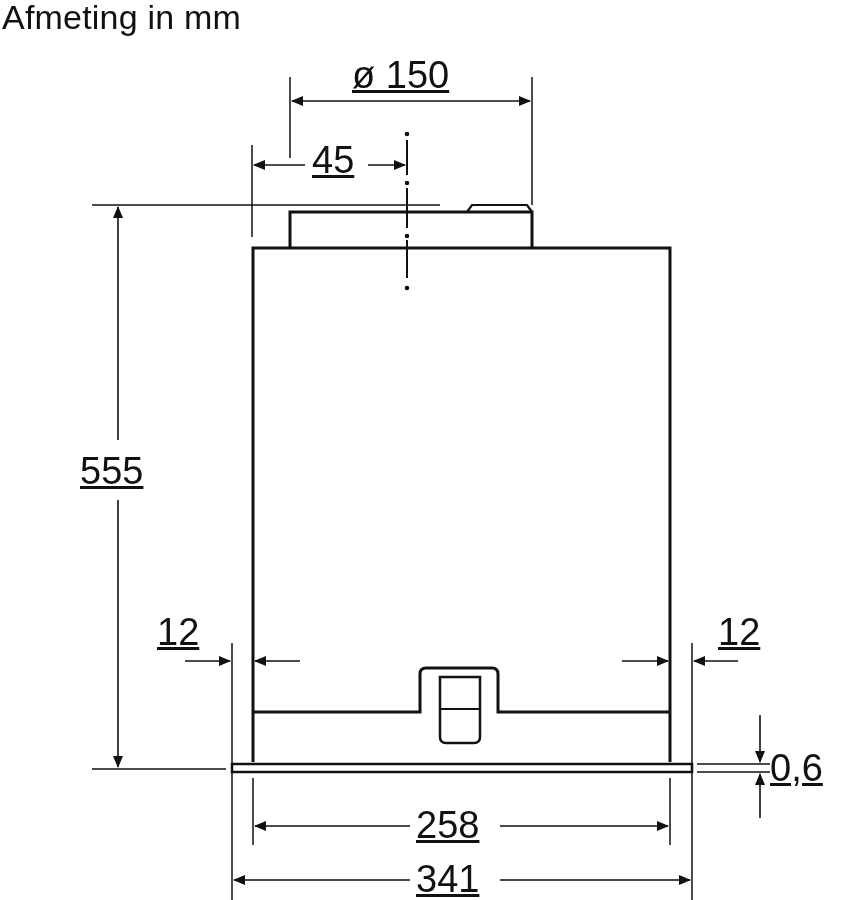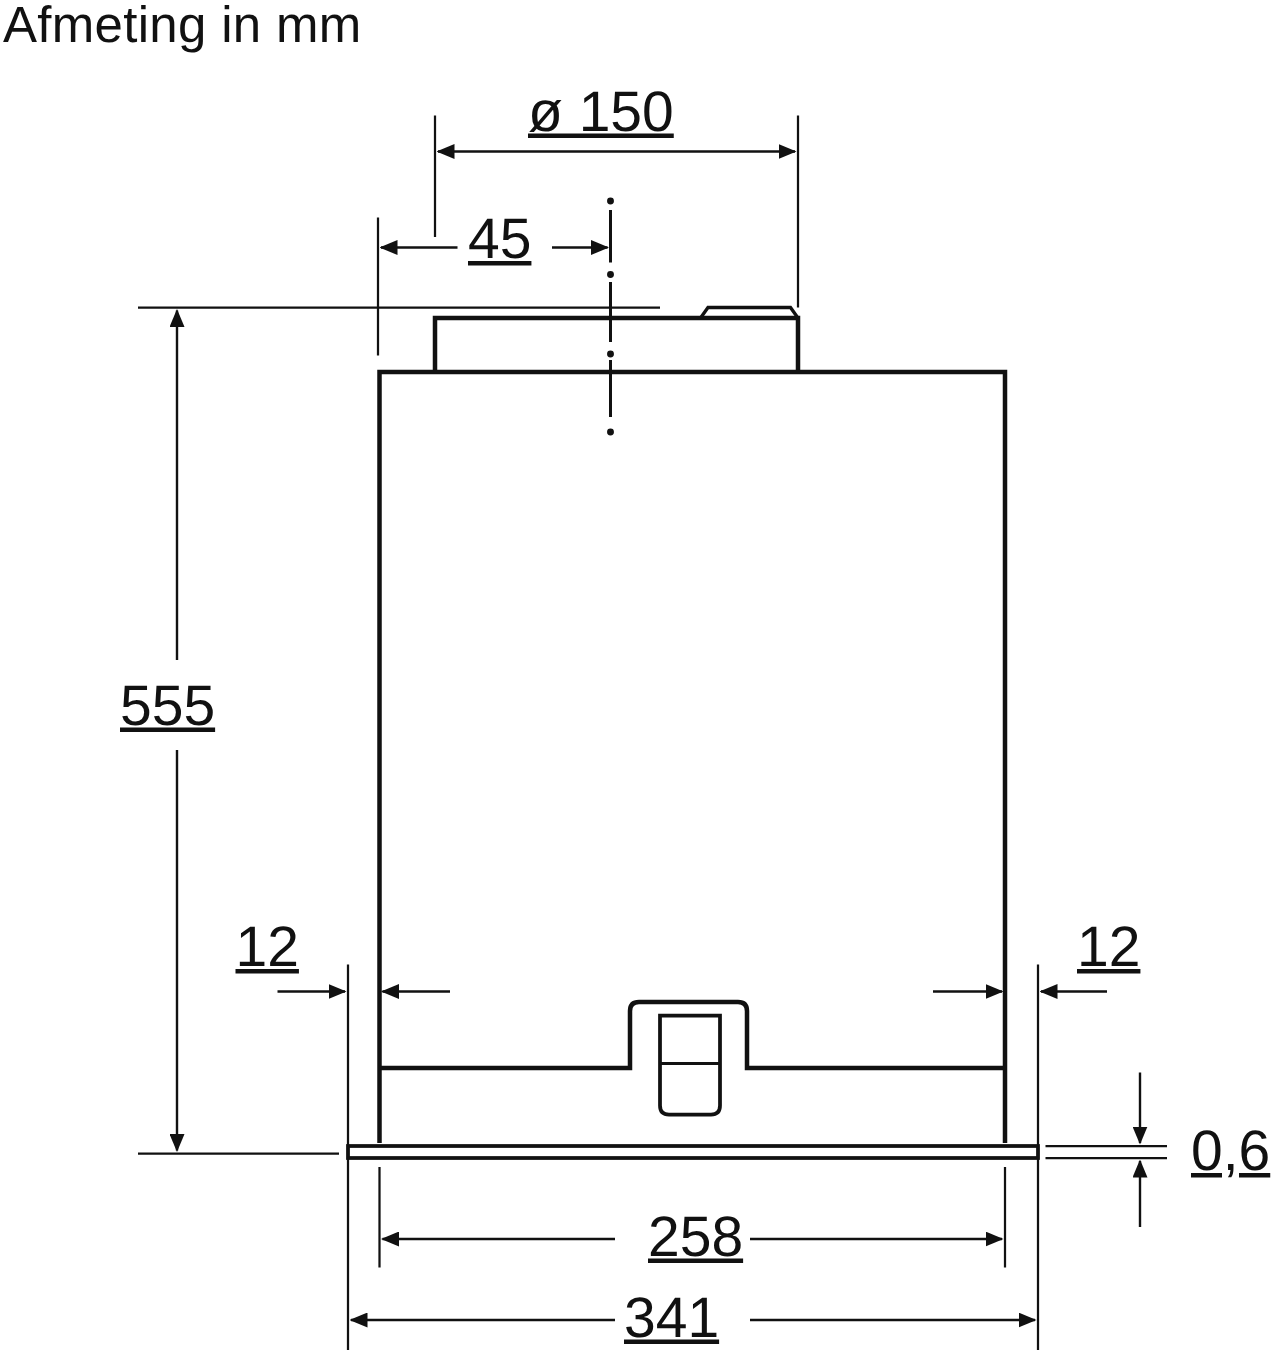--- a/index.html
+++ b/index.html
@@ -121,15 +121,15 @@
     <line x1="410" y1="880" x2="234" y2="880" marker-end="url(#arr)"></line>
     <line x1="500" y1="880" x2="690" y2="880" marker-end="url(#arr)"></line>
   </g>
 </svg>
 
 <div class="dim-label" style="left:352px; top:56px;">ø 150</div>
 <div class="dim-label" style="left:312px; top:141px;">45</div>
 <div class="dim-label" style="left:80px; top:452px;">555</div>
 <div class="dim-label" style="left:157px; top:613px;">12</div>
 <div class="dim-label" style="left:718px; top:613px;">12</div>
-<div class="dim-label" style="left:770px; top:749px;margin-left:24px;">0,6</div>
-<div class="dim-label" style="left:432px; top:806px;">258</div>
+<div class="dim-label" style="left:770px; top:749px;">0,6</div>
+<div class="dim-label" style="left:416px; top:806px;">258</div>
 <div class="dim-label" style="left:416px; top:860px;">341</div>
 
 </body></html>

